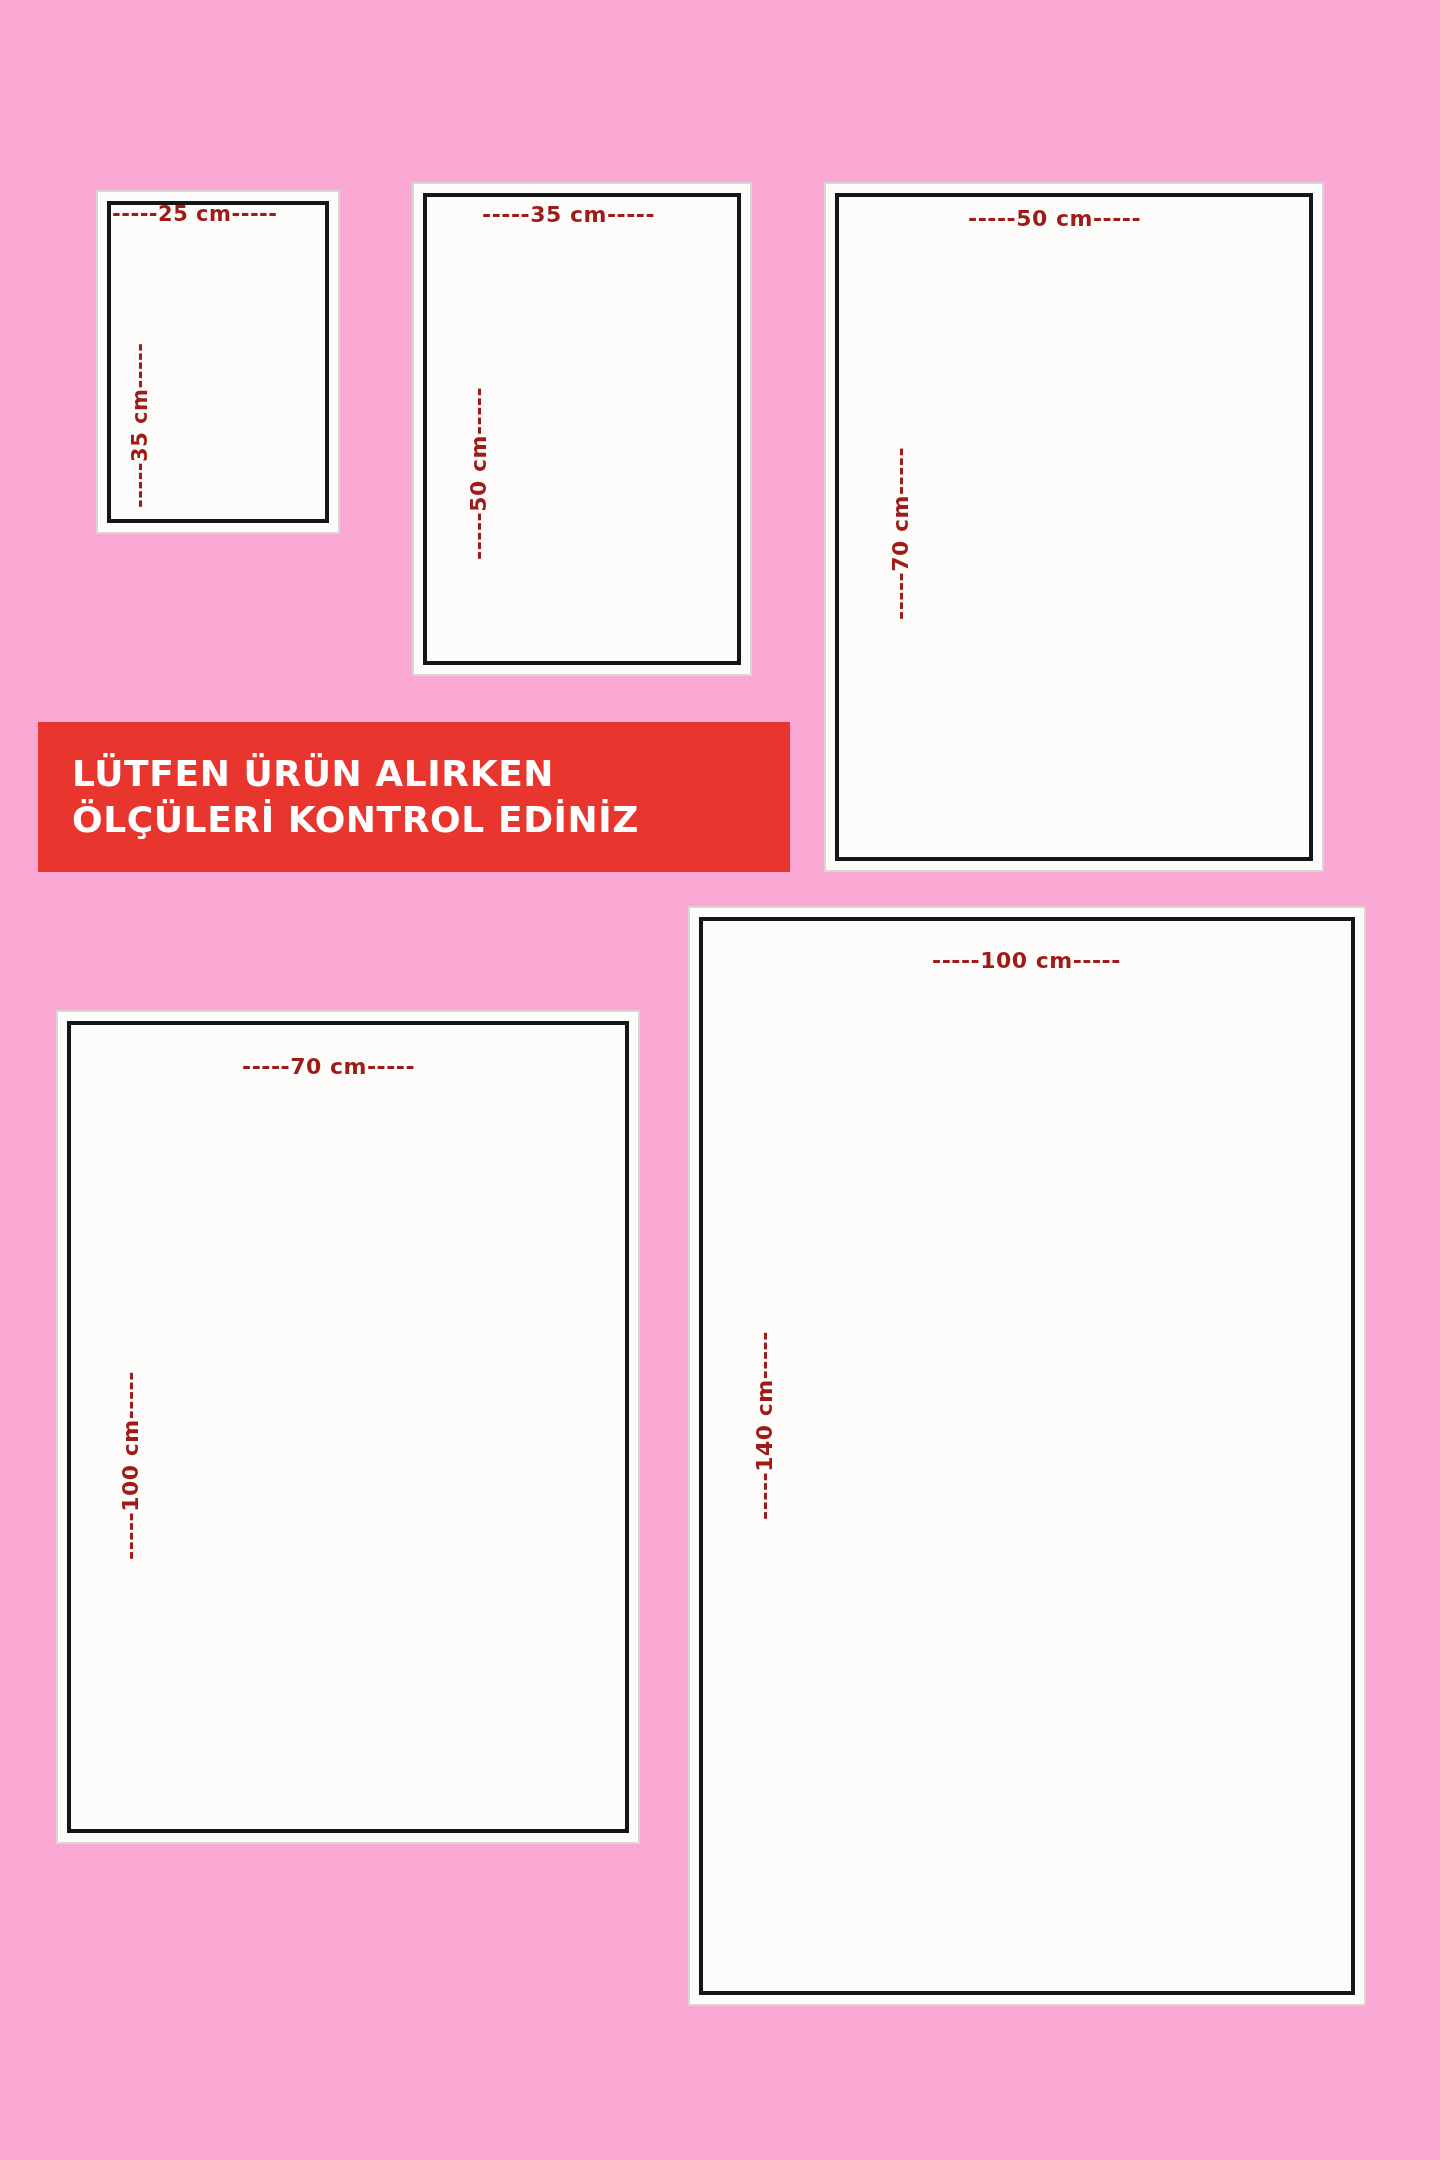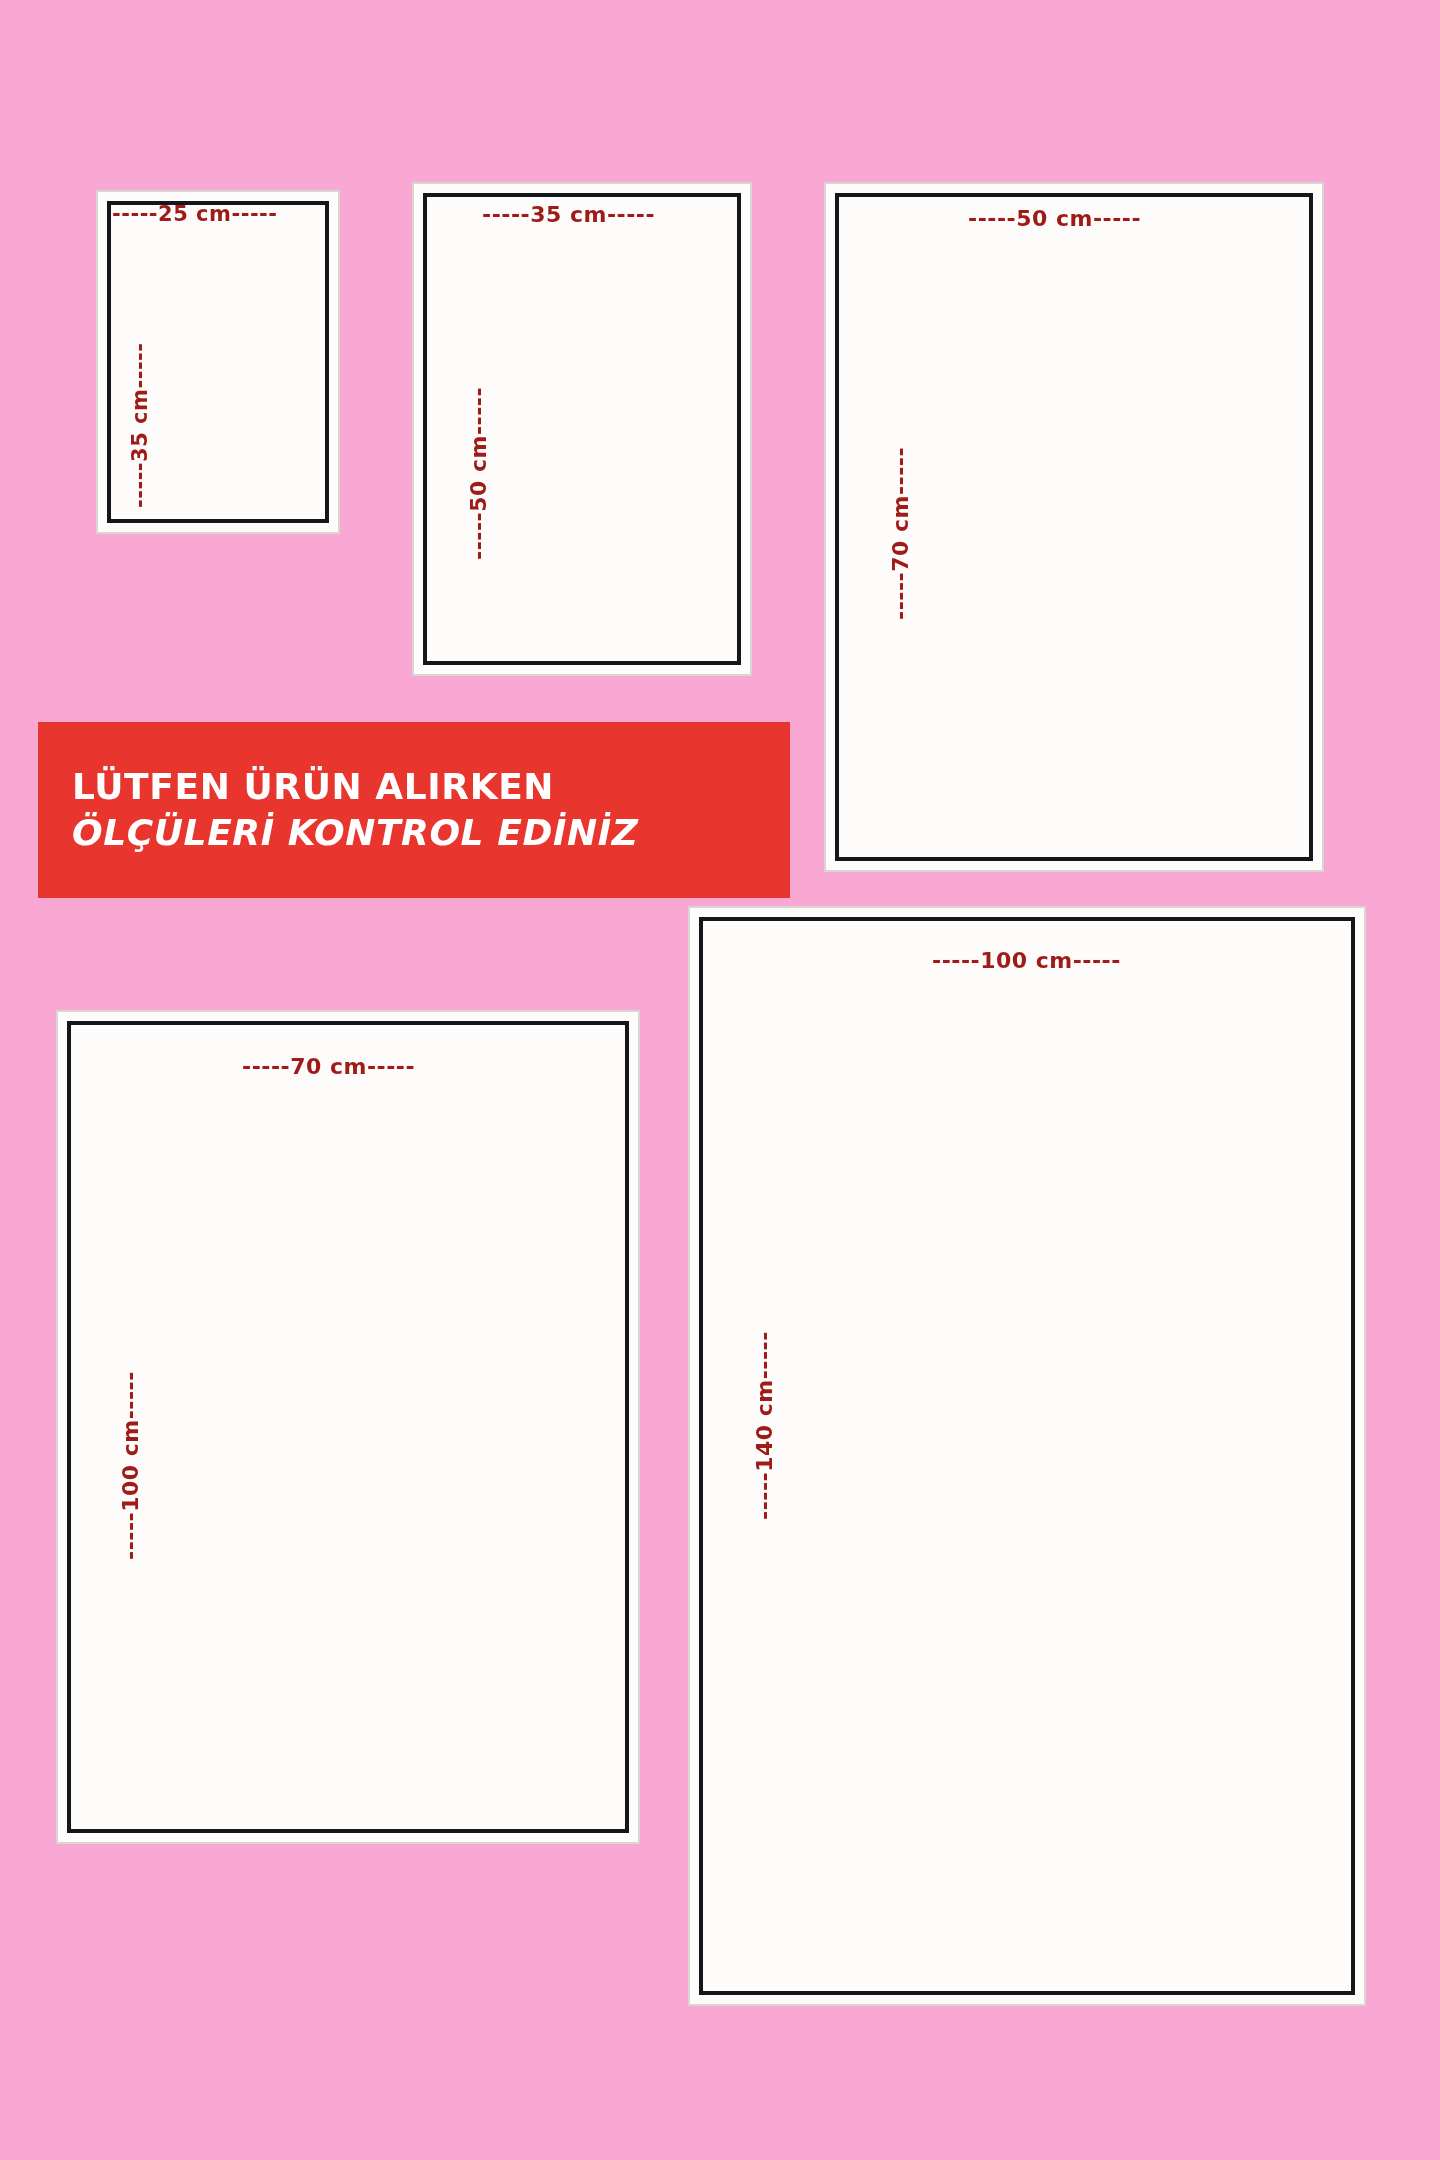--- a/index.html
+++ b/index.html
@@ -85,23 +85,23 @@
   </div>
   <div class="dim" style="left:482px; top:202px; font-size:22px;">-----35 cm-----</div>
   <div class="dim dim-v" style="left:466px; top:560px; font-size:22px;">-----50 cm-----</div>
 
   <div class="frame" style="left:824px; top:182px; width:500px; height:690px;">
     <div class="frame-inner"></div>
   </div>
   <div class="dim" style="left:968px; top:206px; font-size:22px;">-----50 cm-----</div>
   <div class="dim dim-v" style="left:888px; top:620px; font-size:22px;">-----70 cm-----</div>
 
-  <div class="notice" style="left:38px; top:722px; width:752px; height:176px;">
+  <div class="notice" style="left:38px; top:722px; width:752px; height:150px;">
     <span class="notice-line" style="font-size:36px;">LÜTFEN ÜRÜN ALIRKEN</span>
-    <span class="notice-line" style="font-size:36px;font-style:italic;">ÖLÇÜLERİ KONTROL EDİNİZ</span>
+    <span class="notice-line" style="font-size:36px;">ÖLÇÜLERİ KONTROL EDİNİZ</span>
   </div>
 
   <div class="frame" style="left:56px; top:1010px; width:584px; height:834px;">
     <div class="frame-inner"></div>
   </div>
   <div class="dim" style="left:242px; top:1054px; font-size:22px;">-----70 cm-----</div>
   <div class="dim dim-v" style="left:118px; top:1560px; font-size:22px;">-----100 cm-----</div>
 
   <div class="frame" style="left:688px; top:906px; width:678px; height:1100px;">
     <div class="frame-inner"></div>

